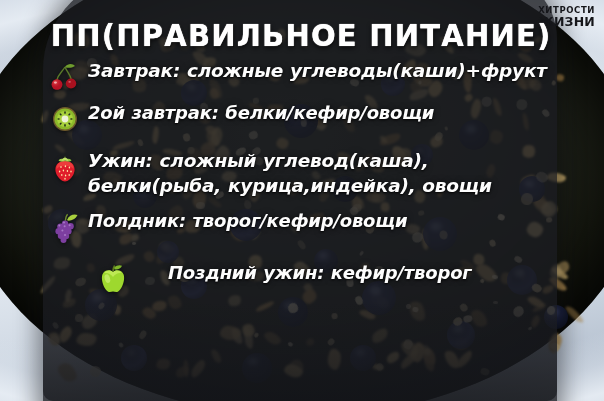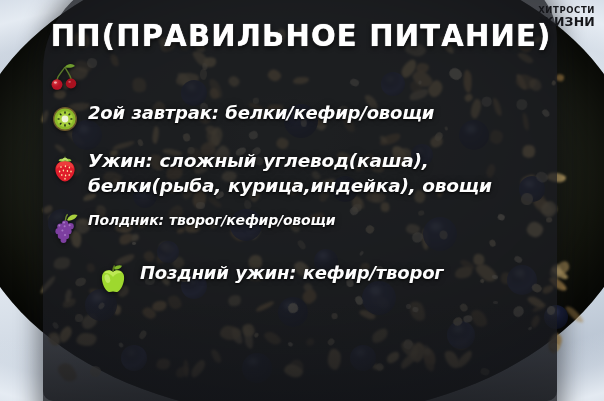--- a/index.html
+++ b/index.html
@@ -121,25 +121,25 @@
       0 1px 2px rgba(0,0,0,.85),
       0 0 6px rgba(0,0,0,.55);
     word-spacing:.5px;
   }
   
   .r0{margin-top:0;}
   .r1{margin-top:6px;}
   .r2{margin-top:12px;}
   .r3{margin-top:10px;}
   .r4{margin-top:14px;}
-  .r5{margin-top:16px;padding-left:48px;}
+  .r5{margin-top:16px;padding-left:48px;gap:28px;}
   .r5 .icon{margin-right:10px;}
   .r5 .meal{font-size:18px;}
   .r1 .meal{font-size:18px;}
-  .r3 .meal{font-size:14px;}
+  .r3 .meal{font-size:18px;}
 </style>
 </head>
 <body>
 
 <div class="poster">
 
   <div class="photo">
     <div class="bowl-white"></div>
     <div class="bowl-inner"></div>
     <div id="scatter">
@@ -484,20 +484,21 @@
           <ellipse cx="7.4" cy="22.6" rx="1.6" ry="1.1" fill="rgba(255,255,255,.55)"></ellipse>
           <ellipse cx="21.6" cy="21.8" rx="1.3" ry=".9" fill="rgba(255,255,255,.35)"></ellipse>
           <defs>
             <radialGradient id="cg1" cx="35%" cy="30%">
               <stop offset="0%" stop-color="#ff5a5a" stop-opacity=".75"></stop>
               <stop offset="100%" stop-color="#8d0a17" stop-opacity=".25"></stop>
             </radialGradient>
           </defs>
         </svg>
       </span>
+      <span class="meal">Завтрак: сложные углеводы(каши)+фрукт</span>
     </div>
 
     <div class="row r1">
       <span class="icon">
         <svg viewBox="0 0 34 34" xmlns="http://www.w3.org/2000/svg">
           <circle cx="17" cy="17" r="12" fill="#6e5a2c"></circle>
           <circle cx="17" cy="17" r="10.6" fill="#8cb82a"></circle>
           <circle cx="17" cy="17" r="8" fill="#a8d13c"></circle>
           <circle cx="17" cy="17" r="3.4" fill="#eef3d8"></circle>
           <g fill="#23301a">

